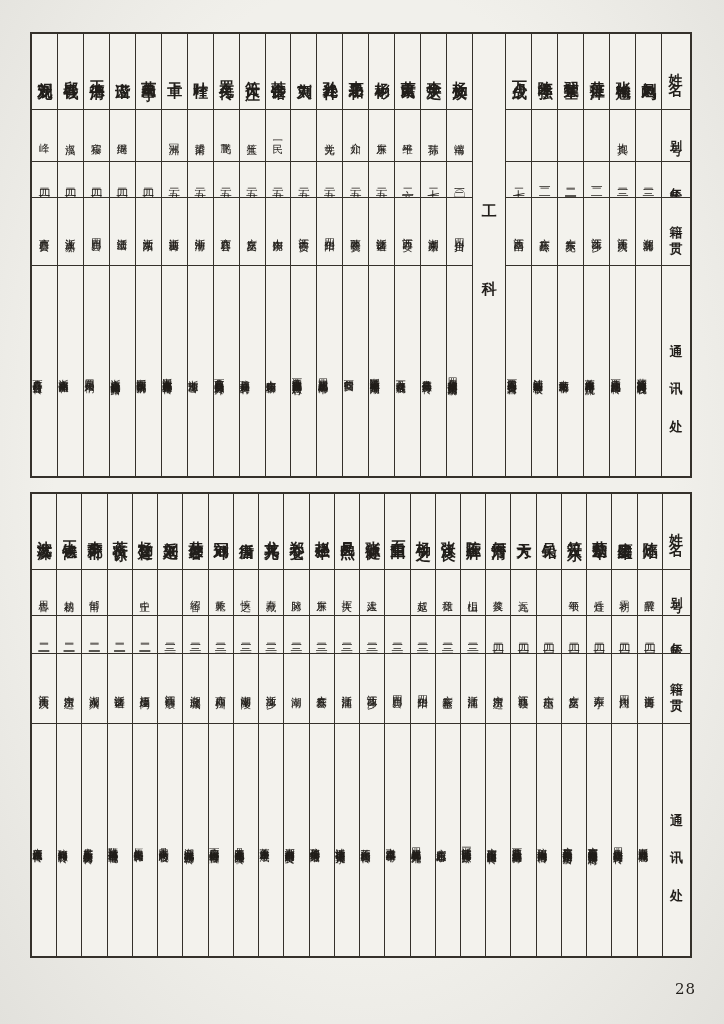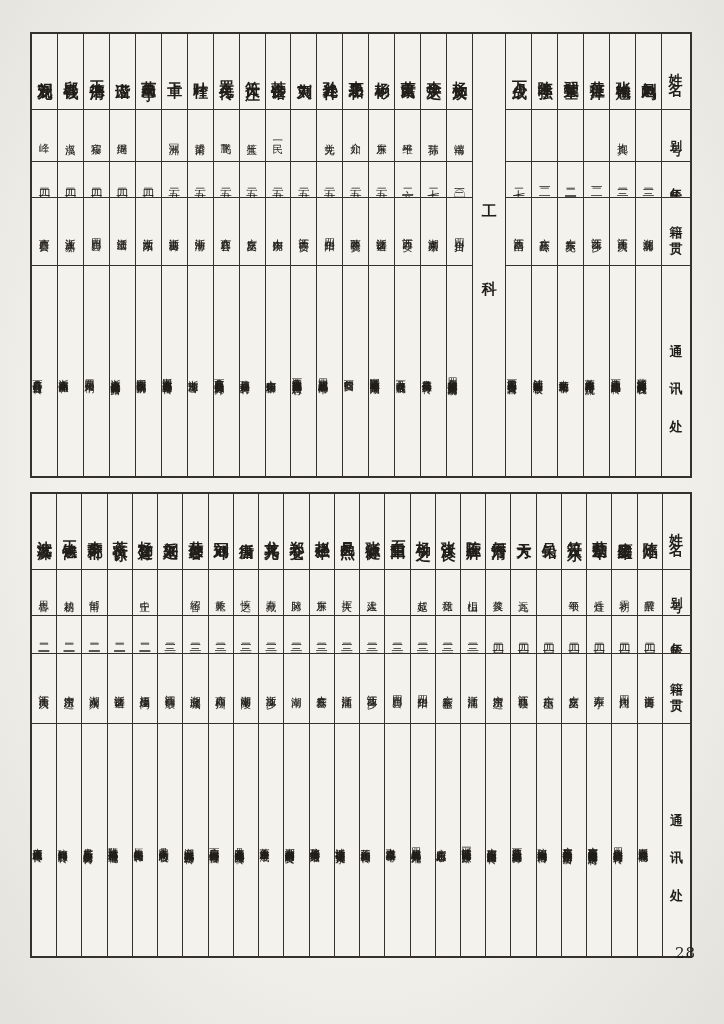--- a/index.html
+++ b/index.html
@@ -80,21 +80,21 @@
   .col.header .c-addr .v{font-size:13px;letter-spacing:38px;padding-top:38px;}
   
   .col.divider .glyph{
     position:absolute;left:50%;transform:translateX(-50%);
     font-size:15px;font-weight:700;
   }
   .col.divider .glyph.top{top:168px;}
   .col.divider .glyph.bottom{top:246px;}
   .page-number{
     position:absolute;
-    right:28px;top:944px;
+    right:28px;top:980px;
     font-size:15px;
     letter-spacing:1px;
   }
 </style>
 </head>
 <body>
 
 <div class="page">
   <div class="table upper">
       <div class="col header">

